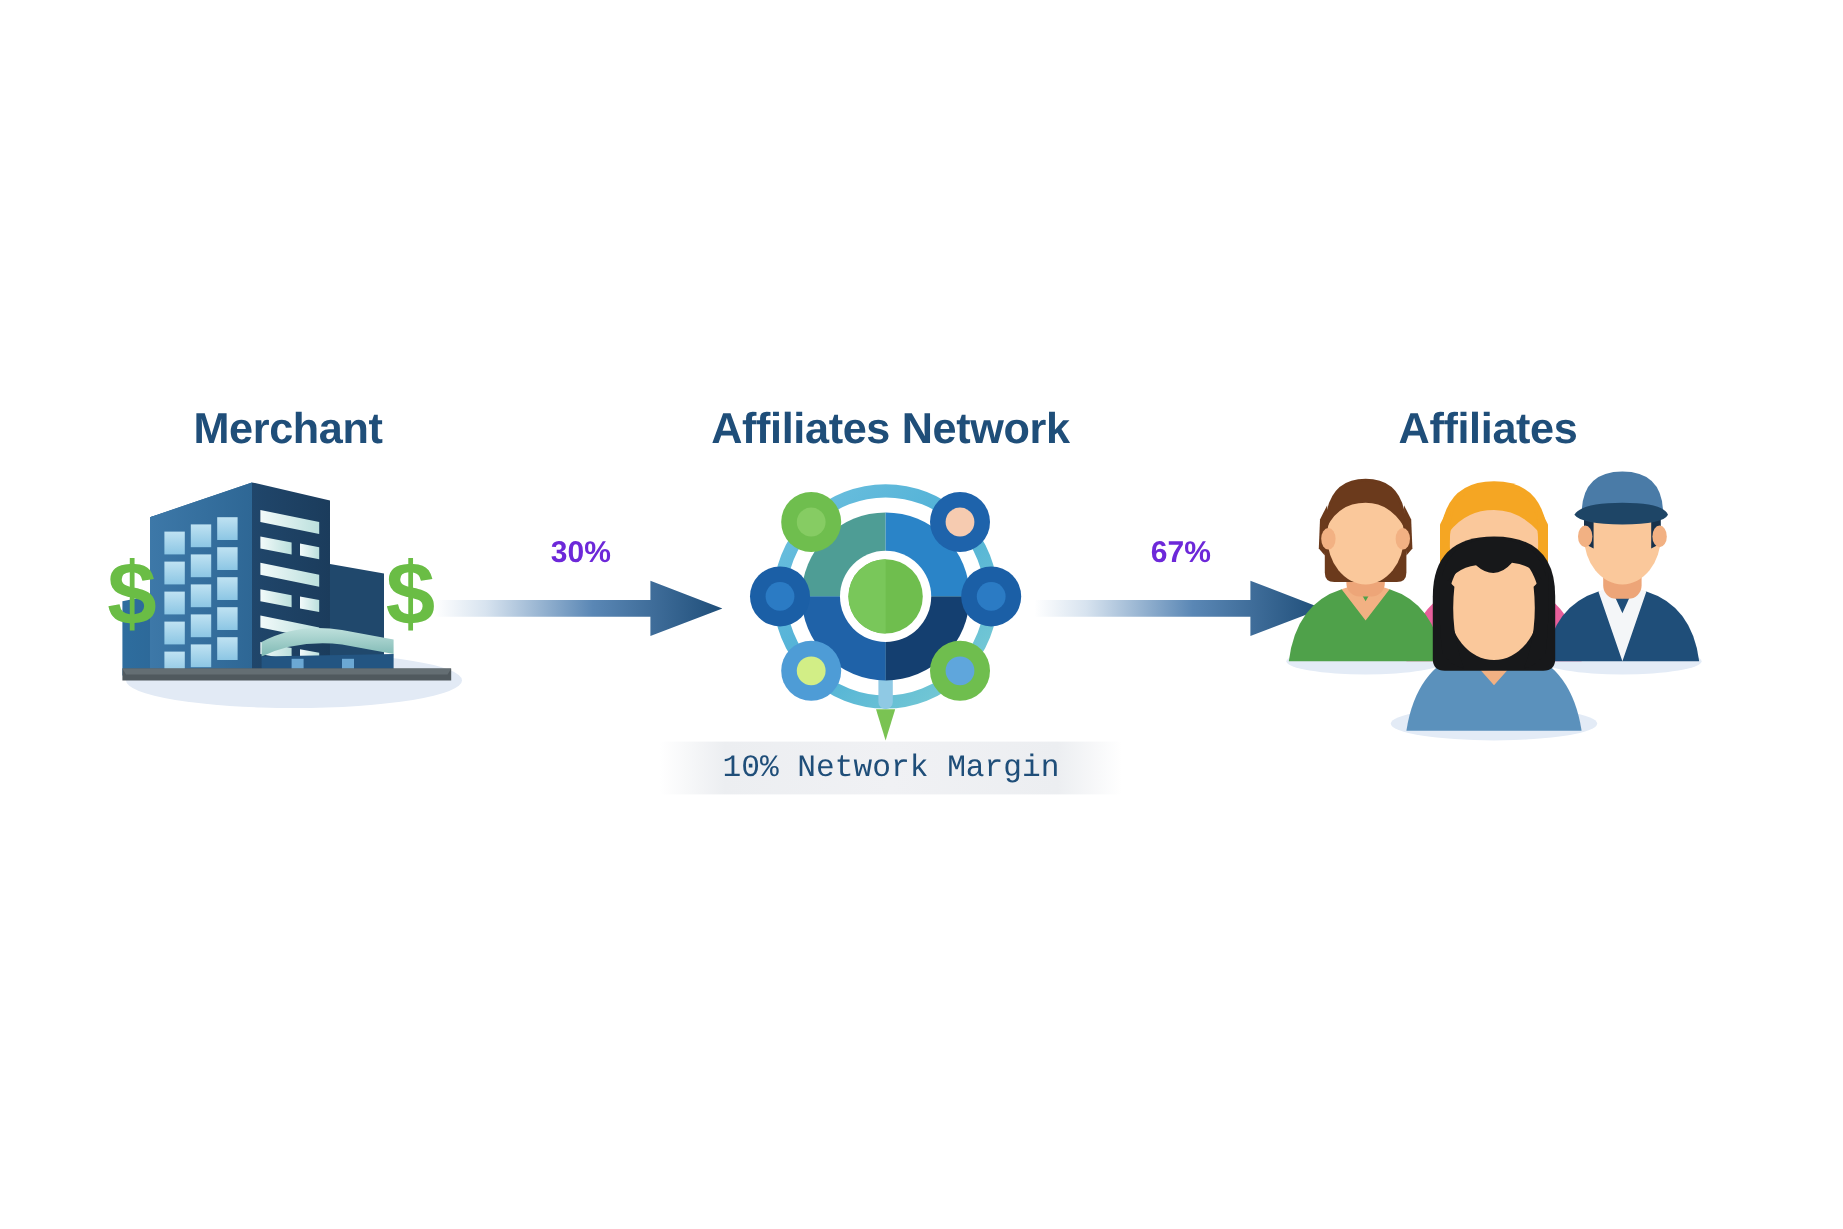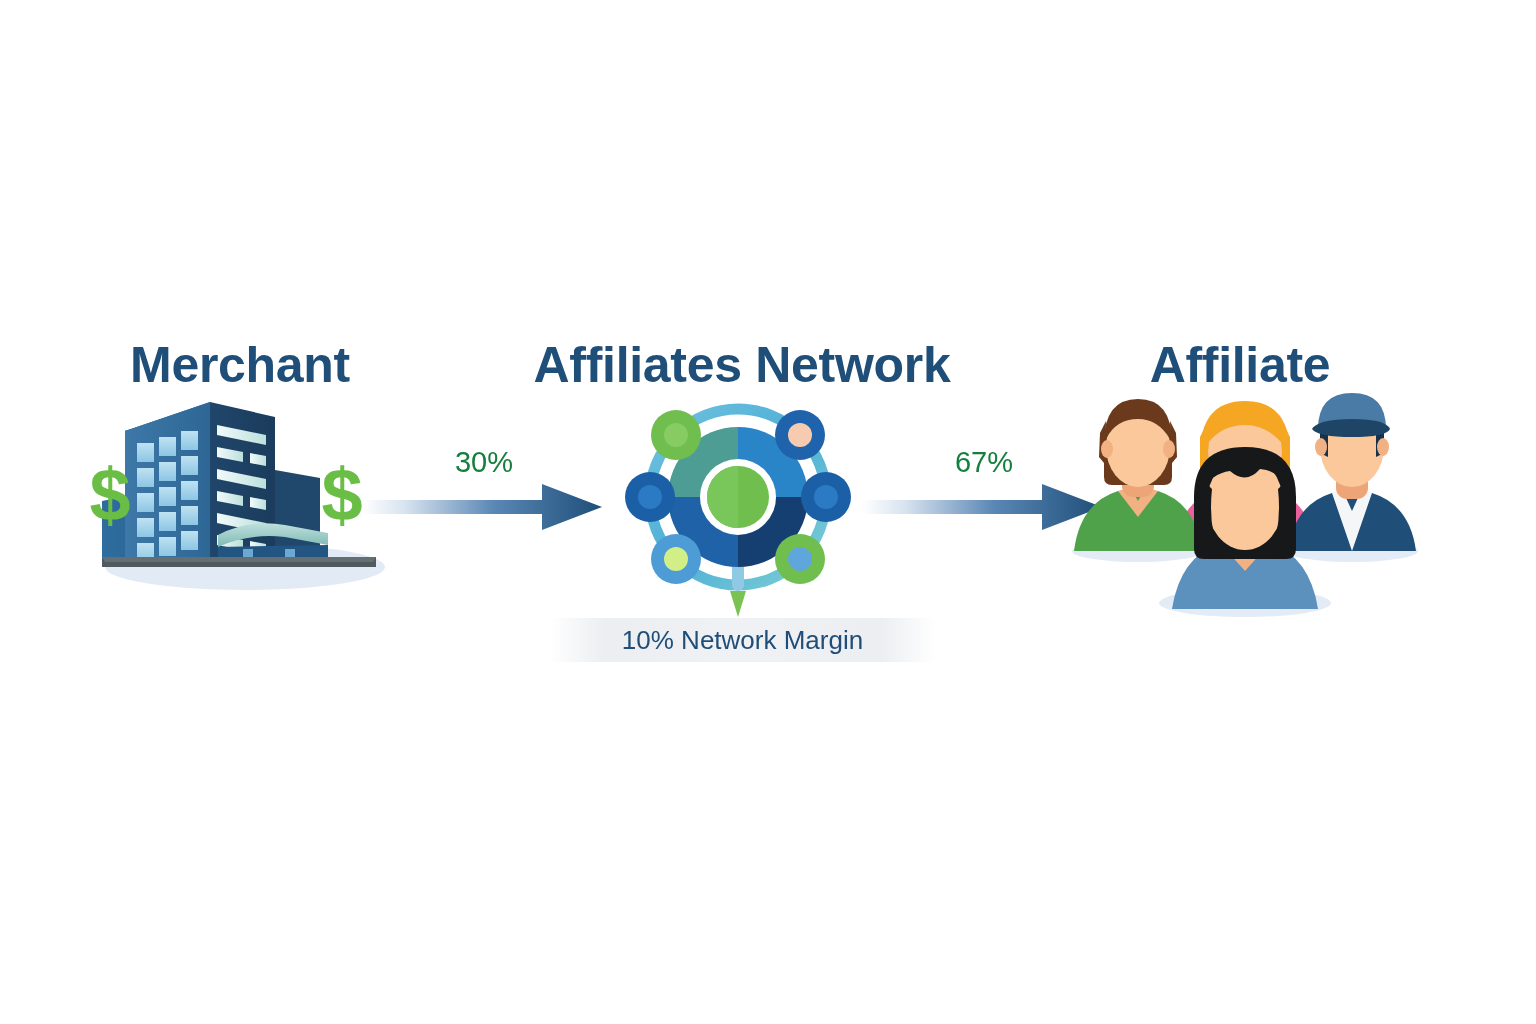--- a/index.html
+++ b/index.html
@@ -20,38 +20,38 @@
     left: 0; top: 0;
     width: 1536px;
     height: 1024px;
   }
 
   
   .node-title {
     position: absolute;
     font-family: "Liberation Sans", sans-serif;
     font-weight: bold;
-    font-size: 50px;
+    font-size: 36px;
     color: #1F4E79;
     letter-spacing: -0.3px;
     white-space: nowrap;
     text-align: center;
     transform: translateX(-50%);
   }
   #title-merchant { left: 240px; top: 336px; }
   #title-network  { left: 742px; top: 336px; }
   #title-affiliates { left: 1240px; top: 336px; }
 
   
   .flow-pct {
     position: absolute;
     font-family: "Liberation Sans", sans-serif;
-    font-weight: normal;
-    font-size: 29px;
-    color: #15803d;
+    font-weight: bold;
+    font-size: 25px;
+    color: #6d28d9;
     white-space: nowrap;
     transform: translateX(-50%);
   }
   #pct-1 { left: 484px; top: 446px; }
   #pct-2 { left: 984px; top: 446px; }
 
   
   .flow-arrow {
     position: absolute;
   }
@@ -75,21 +75,21 @@
         rgba(236,238,241,0) 0%,
         rgba(236,238,241,1) 14%,
         rgba(240,241,244,1) 50%,
         rgba(236,238,241,1) 86%,
         rgba(236,238,241,0) 100%);
     display: flex;
     align-items: center;
     justify-content: center;
   }
   #margin-band-label {
-    font-family: Liberation Sans, sans-serif;
+    font-family: Liberation Mono, monospace;
     font-weight: normal;
     font-size: 26px;
     color: #1F4E79;
     white-space: nowrap;
     letter-spacing: 0px;
     text-align: right;
   }
 </style>
 </head>
 <body>
@@ -283,21 +283,21 @@
           <stop offset="0%" stop-color="#FFFFFF"></stop>
           <stop offset="18%" stop-color="#D7E3EF"></stop>
           <stop offset="55%" stop-color="#5A87B5"></stop>
           <stop offset="100%" stop-color="#1F4E79"></stop>
         </linearGradient>
       </defs>
       <polygon points="0,20 180,20 180,4 240,27 180,50 180,34 0,34" fill="url(#gArrow2)"></polygon>
     </svg>
   </div>
 
-  <div class="node-title" id="title-affiliates">Affiliate</div>
+  <div class="node-title" id="title-affiliates">Affiliates</div>
 
   <div class="illus" id="affiliates-illustration">
     <svg width="370" height="240" viewBox="0 0 370 240" xmlns="http://www.w3.org/2000/svg">
       <defs>
         <clipPath id="clipAll">
             <rect x="0" y="0" width="370" height="240"></rect>
           </clipPath>
       </defs>
       <g clip-path="url(#clipAll)">
 

